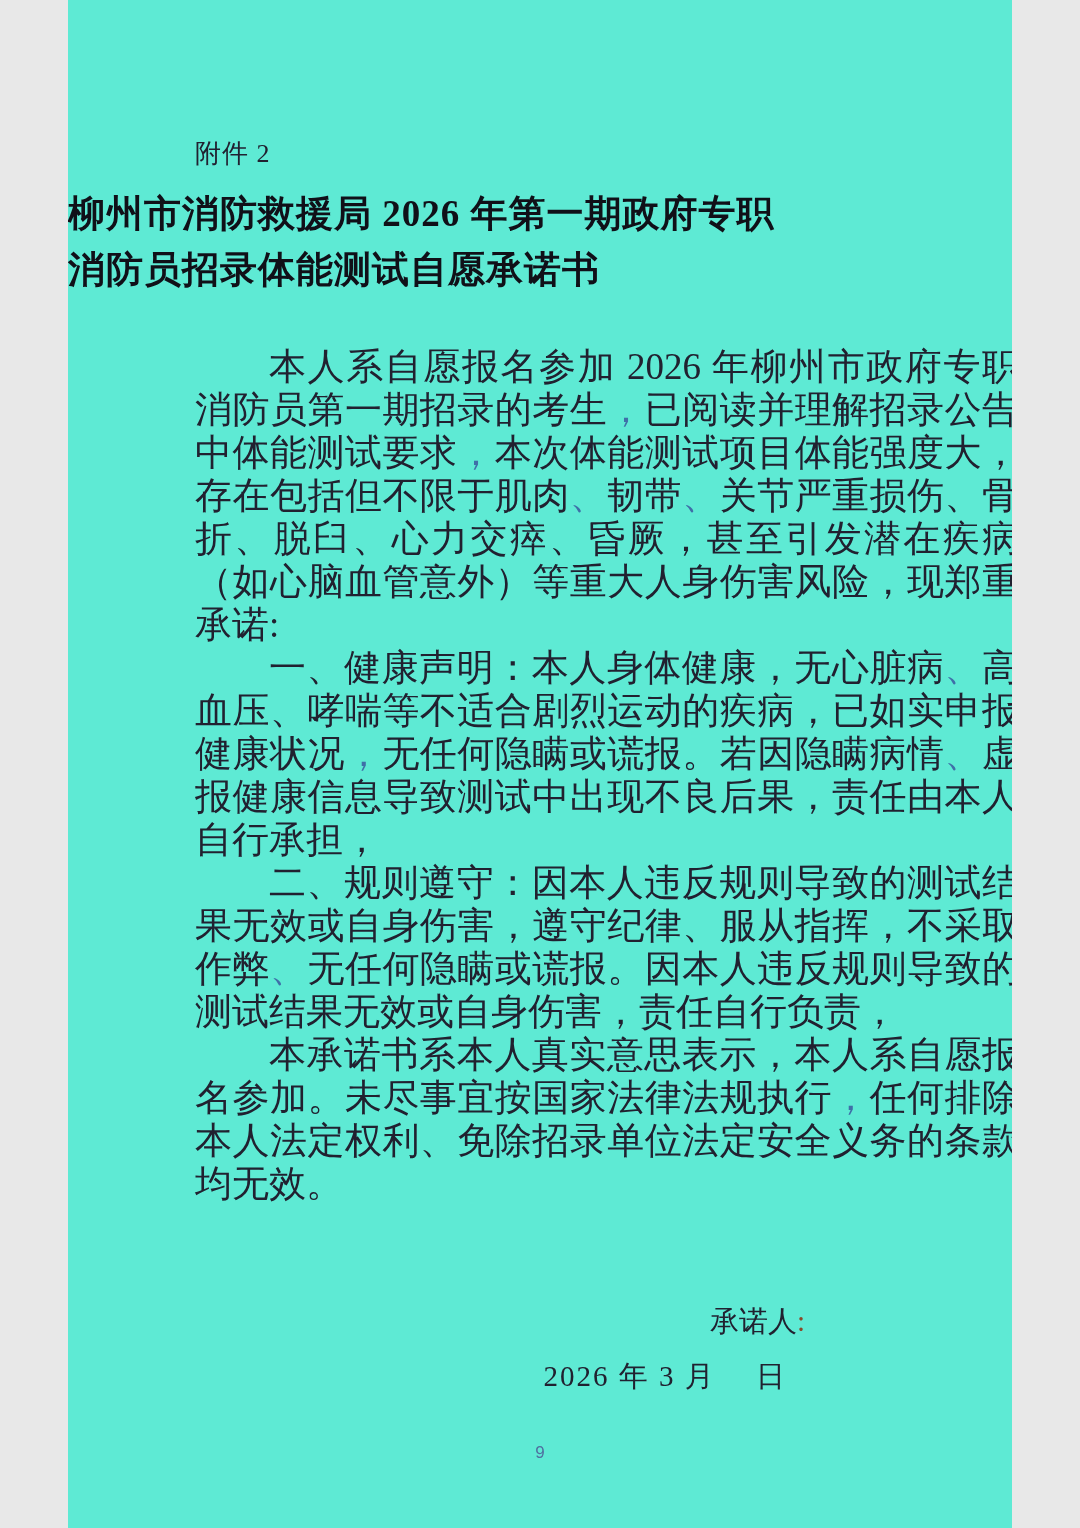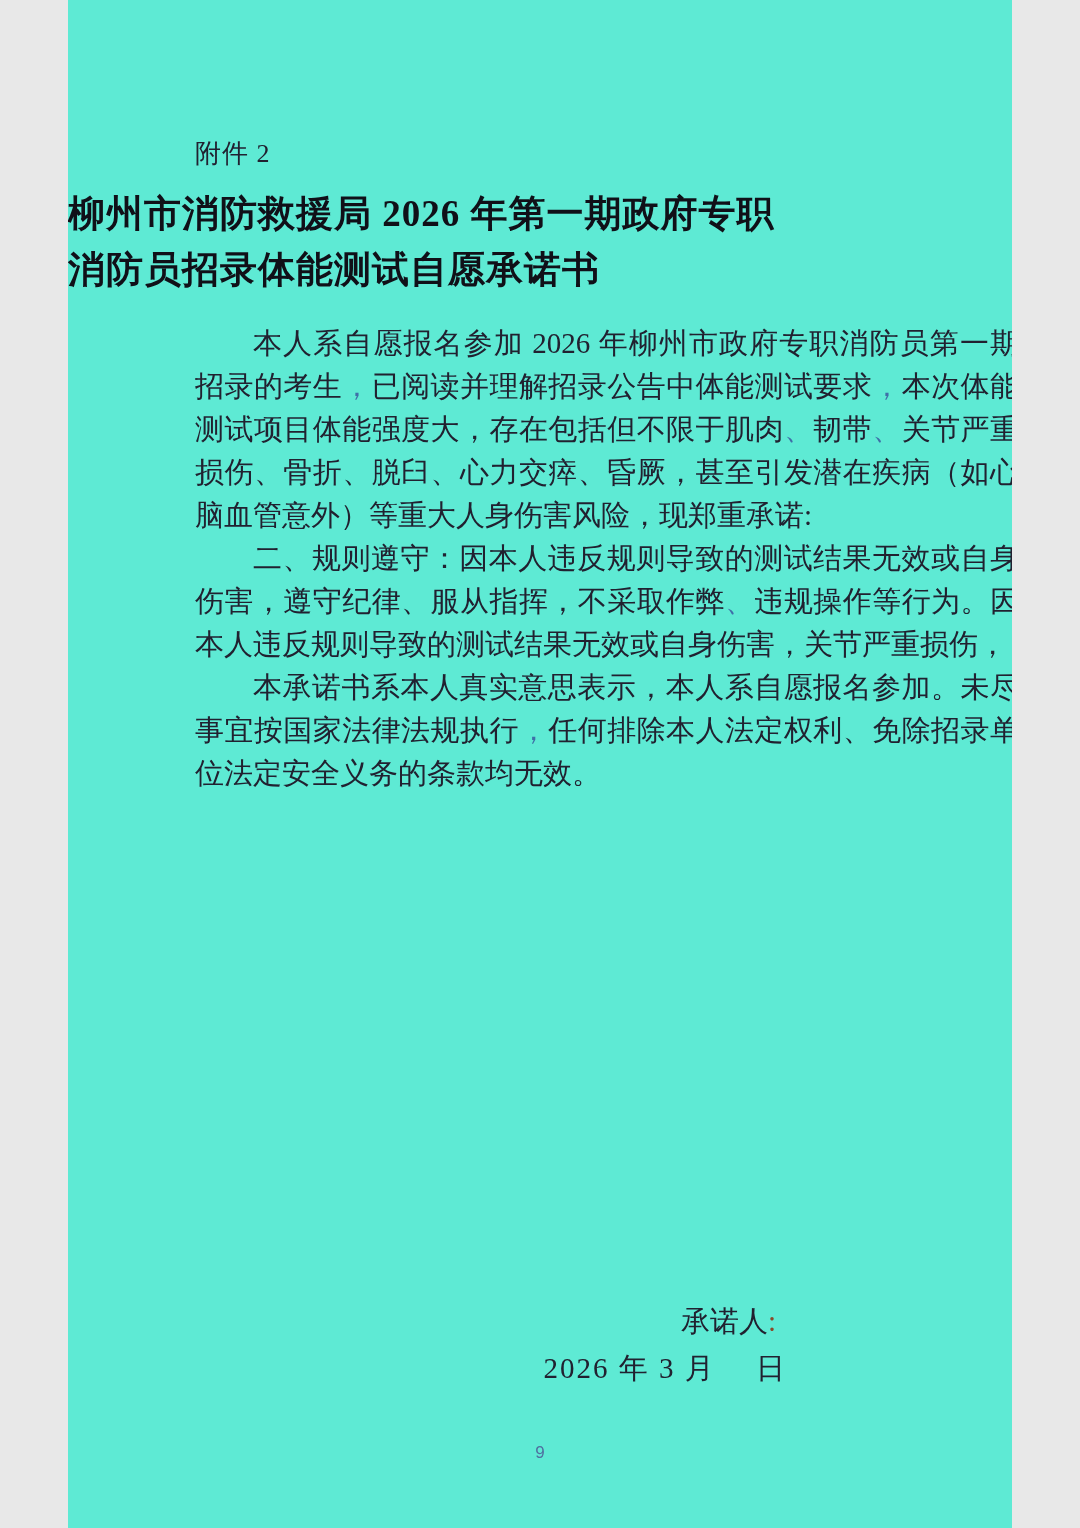--- a/index.html
+++ b/index.html
@@ -18,31 +18,31 @@
     font-size:26px; letter-spacing:1px;
   }
   .title {
     position:absolute; top:186px; left:0; right:0;
     margin:0; text-align:left;
     font-size:37px; font-weight:bold; line-height:56px;
     color:#101018; letter-spacing:1px;
   }
   .title .title-line { display:block; }
   .doc-body {
-    position:absolute; top:322px; left:127px; width:824px;
-    font-size:29px; line-height:43px;
+    position:absolute; top:345px; left:127px; width:824px;
+    font-size:37px; line-height:43px;
     text-align:justify; text-align-last:left;
   }
   .doc-body p { margin:0; text-indent:2em; }
   .signature {
     position:absolute; top:1300px; right:130px;
     font-size:29px; line-height:43px; text-align:right;
   }
-  .sig-signer { margin-right:106px; }
-  .sig-date   { margin-right:95px; margin-top:4px; letter-spacing:2px;text-align:center; }
+  .sig-signer { margin-right:77px; }
+  .sig-date   { margin-right:95px; margin-top:12px; letter-spacing:2px;text-align:center; }
   .page-number {
     position:absolute; top:1443px; left:0; right:0;
     text-align:center;
     font-family:"Liberation Sans","DejaVu Sans",sans-serif;
     font-size:17px;
     color:var(--pagenum,#4f6f9f);
   }
 </style>
 </head>
 <body>
@@ -51,21 +51,22 @@
 
   <div class="attachment">附件 2</div>
 
   <h1 class="title">
     <span class="title-line">柳州市消防救援局 2026 年第一期政府专职</span>
     <span class="title-line">消防员招录体能测试自愿承诺书</span>
   </h1>
 
   <div class="doc-body">
     <p><span>本人系自愿报名参加 2026 年柳州市政府专职消防员第一期招录的考生</span><span style="color: rgb(63, 111, 168);">，</span><span>已阅读并理解招录公告中体能测试要求</span><span style="color: rgb(63, 111, 168);">，</span><span>本次体能测试项目体能强度大，存在包括但不限于肌肉</span><span style="color: rgb(63, 111, 168);">、</span><span>韧带</span><span style="color: rgb(63, 111, 168);">、</span><span>关节严重损伤、骨折、脱臼、心力交瘁、昏厥，甚至引发潜在疾病（如心脑血管意外）等重大人身伤害风险，现郑重承诺:</span></p>
-    <p><span>二、规则遵守：因本人违反规则导致的测试结果无效或自身伤害，遵守纪律、服从指挥，不采取作弊</span><span style="color: rgb(63, 111, 168);">、</span><span>违规操作等行为。因本人违反规则导致的测试结果无效或自身伤害，关节严重损伤，</span></p>
+    <p><span>一、健康声明：本人身体健康，无心脏病</span><span style="color: rgb(63, 111, 168);">、</span><span>高血压、哮喘等不适合剧烈运动的疾病，已如实申报健康状况</span><span style="color: rgb(63, 111, 168);">，</span><span>无任何隐瞒或谎报。若因隐瞒病情</span><span style="color: rgb(63, 111, 168);">、</span><span>虚报健康信息导致测试中出现不良后果，责任由本人自行承担，</span></p>
+    <p><span>二、规则遵守：因本人违反规则导致的测试结果无效或自身伤害，遵守纪律、服从指挥，不采取作弊</span><span style="color: rgb(63, 111, 168);">、</span><span>无任何隐瞒或谎报。因本人违反规则导致的测试结果无效或自身伤害，责任自行负责，</span></p>
     <p><span>本承诺书系本人真实意思表示，本人系自愿报名参加。未尽事宜按国家法律法规执行</span><span style="color: rgb(63, 111, 168);">，</span><span>任何排除本人法定权利、免除招录单位法定安全义务的条款均无效。</span></p>
   </div>
 
   <div class="signature">
     <div class="sig-signer"><span>承诺人</span><span style="color: rgb(138, 74, 43);">:</span></div>
     <div class="sig-date">2026 年 3 月　 日</div>
   </div>
 
   <div class="page-number">9</div>
 

